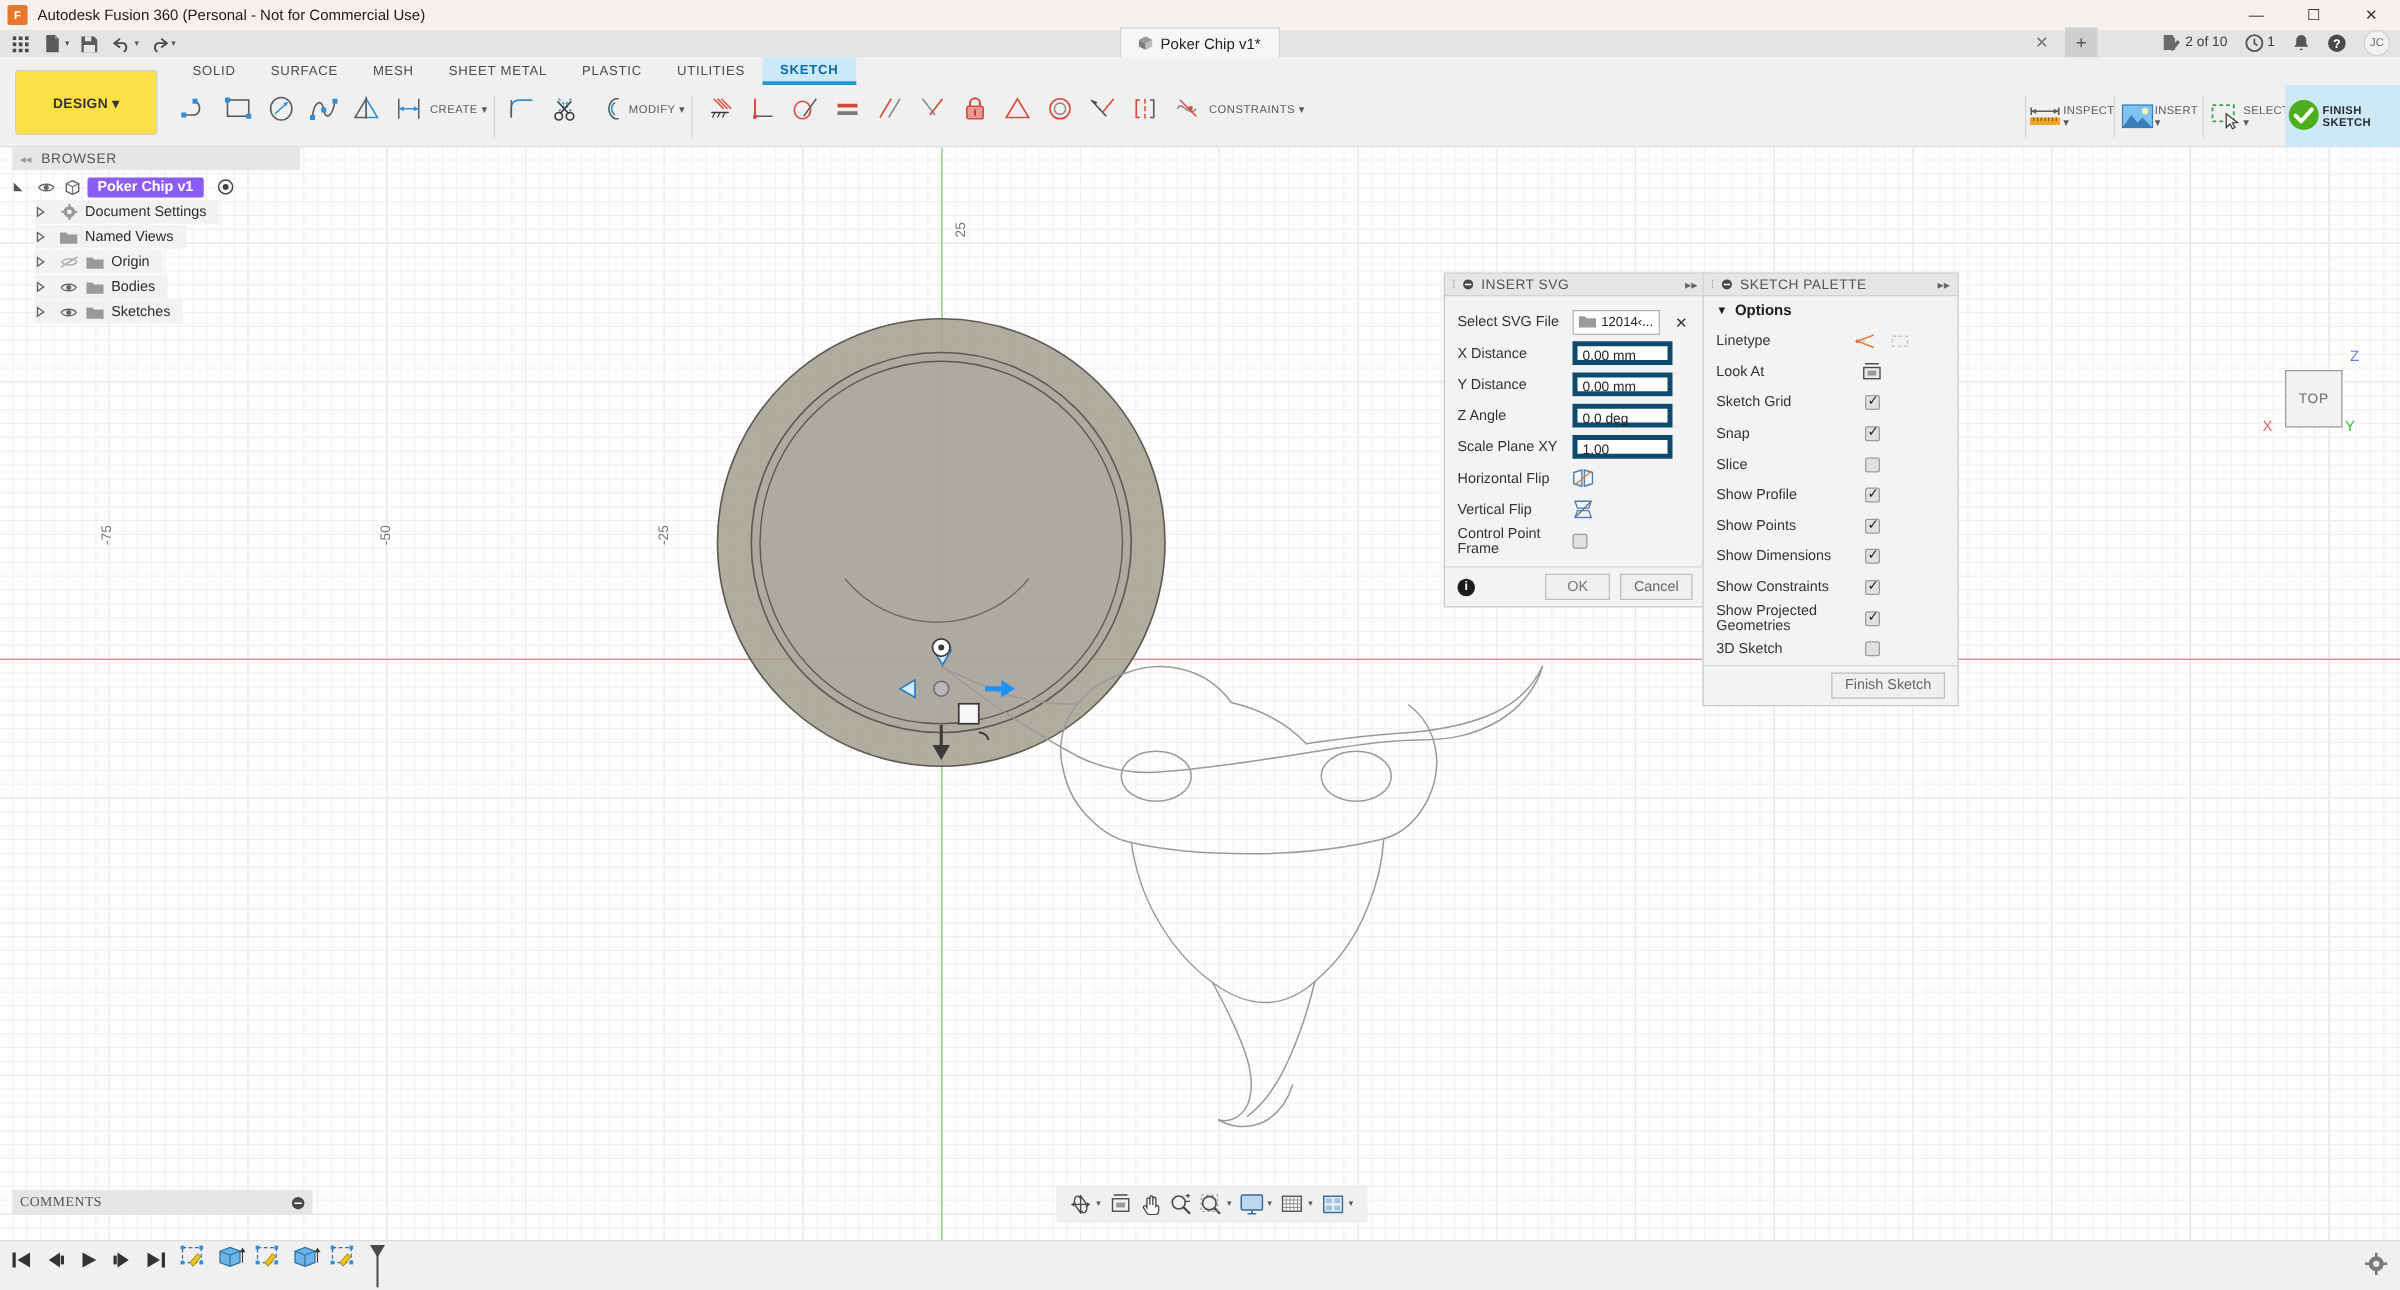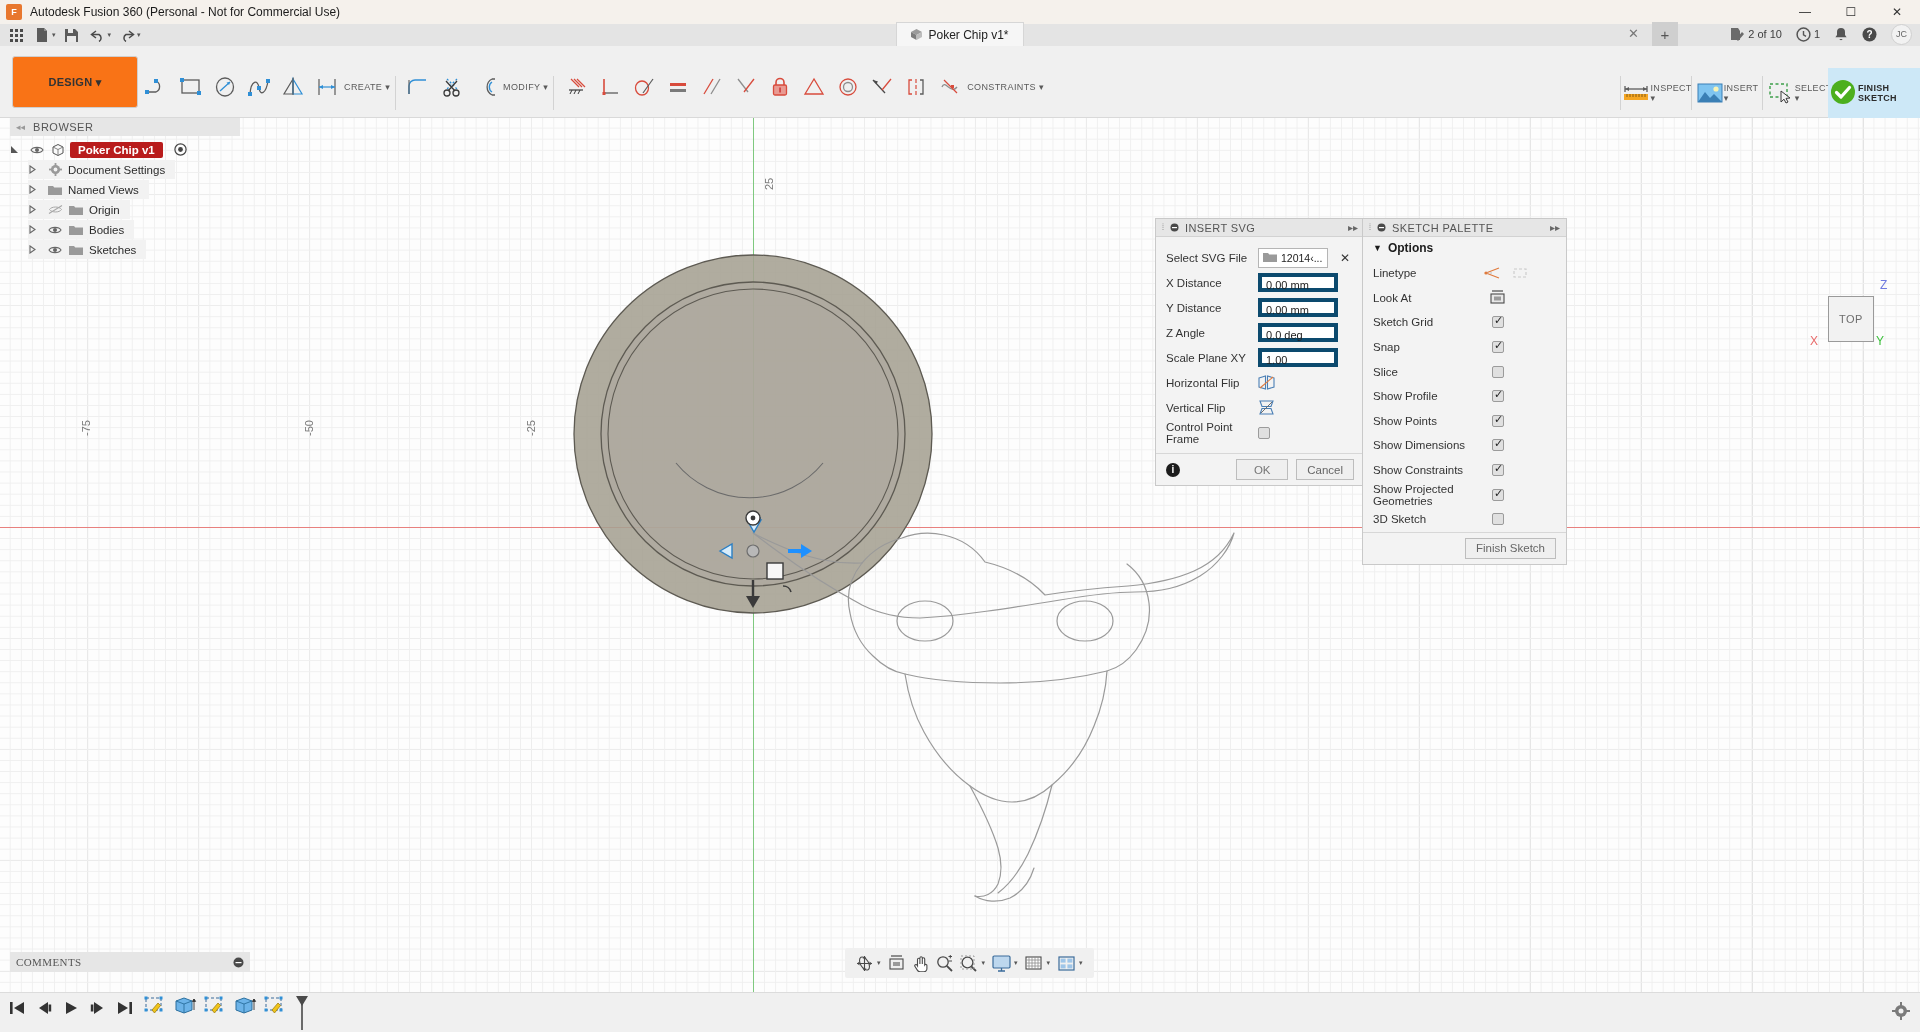--- a/index.html
+++ b/index.html
@@ -68,22 +68,22 @@
     border: 1px solid #d0d0d0; font-size: 9px; color: #666;
     display: flex; align-items: center; justify-content: center;
   }
 
   
   .ribbon {
     position: absolute; top: 46px; left: 0; width: 1920px; height: 72px;
     background: #f0f0f0; border-bottom: 1px solid #d9d9d9;
   }
   .design-btn {
-    position: absolute; left: 12px; top: 10px; width: 126px; height: 52px;
-    background: #f97316; border: 1px solid #cfcfcf; border-radius: 3px;
+    position: absolute; left: 12px; top: 10px; width: 114px; height: 52px;
+    background: #fde047; border: 1px solid #cfcfcf; border-radius: 3px;
     display: flex; align-items: center; justify-content: center;
     font-size: 11px; font-weight: bold; color: #333; letter-spacing: .3px;
   }
   .tabrow { position: absolute; left: 140px; top: 0; height: 22px; display: flex; align-items: center; }
   .rtab {
     height: 22px; padding: 0 14px; font-size: 10.5px; letter-spacing: .6px;
     color: #4a4a4a; display: flex; align-items: center;
   }
   .rtab.active { background: #cde8f7; color: #0a6ea8; border-bottom: 3px solid #1e9ad6; font-weight: bold; }
 
@@ -134,21 +134,21 @@
   .browser-head .ttl { font-size: 11px; color: #555; letter-spacing: .5px; }
   .btree { margin-top: 4px; font-size: 11.5px; color: #2b2b2b; }
   .bnode {
     display: flex; align-items: center; height: 19px; gap: 5px; width: max-content;
     background: #f2f2f2; padding-right: 10px; margin-bottom: 1px;
   }
   .bnode.root { background: transparent; padding-right: 0; }
   .bnode .arrow { width: 14px; text-align: center; font-size: 9px; color: #666; }
   .bnode .eye { width: 16px; display: flex; align-items: center; justify-content: center; }
   .rootlbl {
-    background: #b91c1c; color: #fff; font-weight: bold; font-size: 11.5px;
+    background: #8b5cf6; color: #fff; font-weight: bold; font-size: 11.5px;
     padding: 2px 8px; border-radius: 2px;
   }
 
   
   .palette { position: absolute; background: #f3f3f3; border: 1px solid #c9c9c9; }
   .pal-head {
     height: 18px; background: #e6e6e6; border-bottom: 1px solid #d2d2d2;
     display: flex; align-items: center; padding: 0 6px; gap: 6px;
   }
   .pal-head .ttl { font-size: 11px; color: #555; letter-spacing: .4px; flex: 1; }
@@ -341,20 +341,29 @@
         <circle cx="7.5" cy="7.5" r="7" fill="#4a4a4a"></circle>
         <text x="7.5" y="11.3" font-size="10" font-weight="bold" fill="#fff" text-anchor="middle" font-family="Liberation Sans">?</text>
       </svg>
     </div>
     <div class="avatar">JC</div>
   </div>
 
   <div class="ribbon">
     <div class="design-btn">DESIGN ▾</div>
 
+    <div class="tabrow">
+      <div class="rtab">SOLID</div>
+      <div class="rtab">SURFACE</div>
+      <div class="rtab">MESH</div>
+      <div class="rtab">SHEET METAL</div>
+      <div class="rtab">PLASTIC</div>
+      <div class="rtab">UTILITIES</div>
+      <div class="rtab active">SKETCH</div>
+    </div>
 
     <div class="cmdgroups">
 
       <div class="cg">
         <div class="cg-icons">
           <div class="cmd">
             <svg width="26" height="22" viewBox="0 0 26 22">
               <path d="M3 16 H12 a6 6 0 0 0 0-11" fill="none" stroke="#5c5c5c" stroke-width="1.3"></path>
               <rect x="1" y="14" width="4" height="4" fill="#2f8fd6"></rect>
                 <rect x="10" y="3" width="4" height="4" fill="#2f8fd6"></rect>

